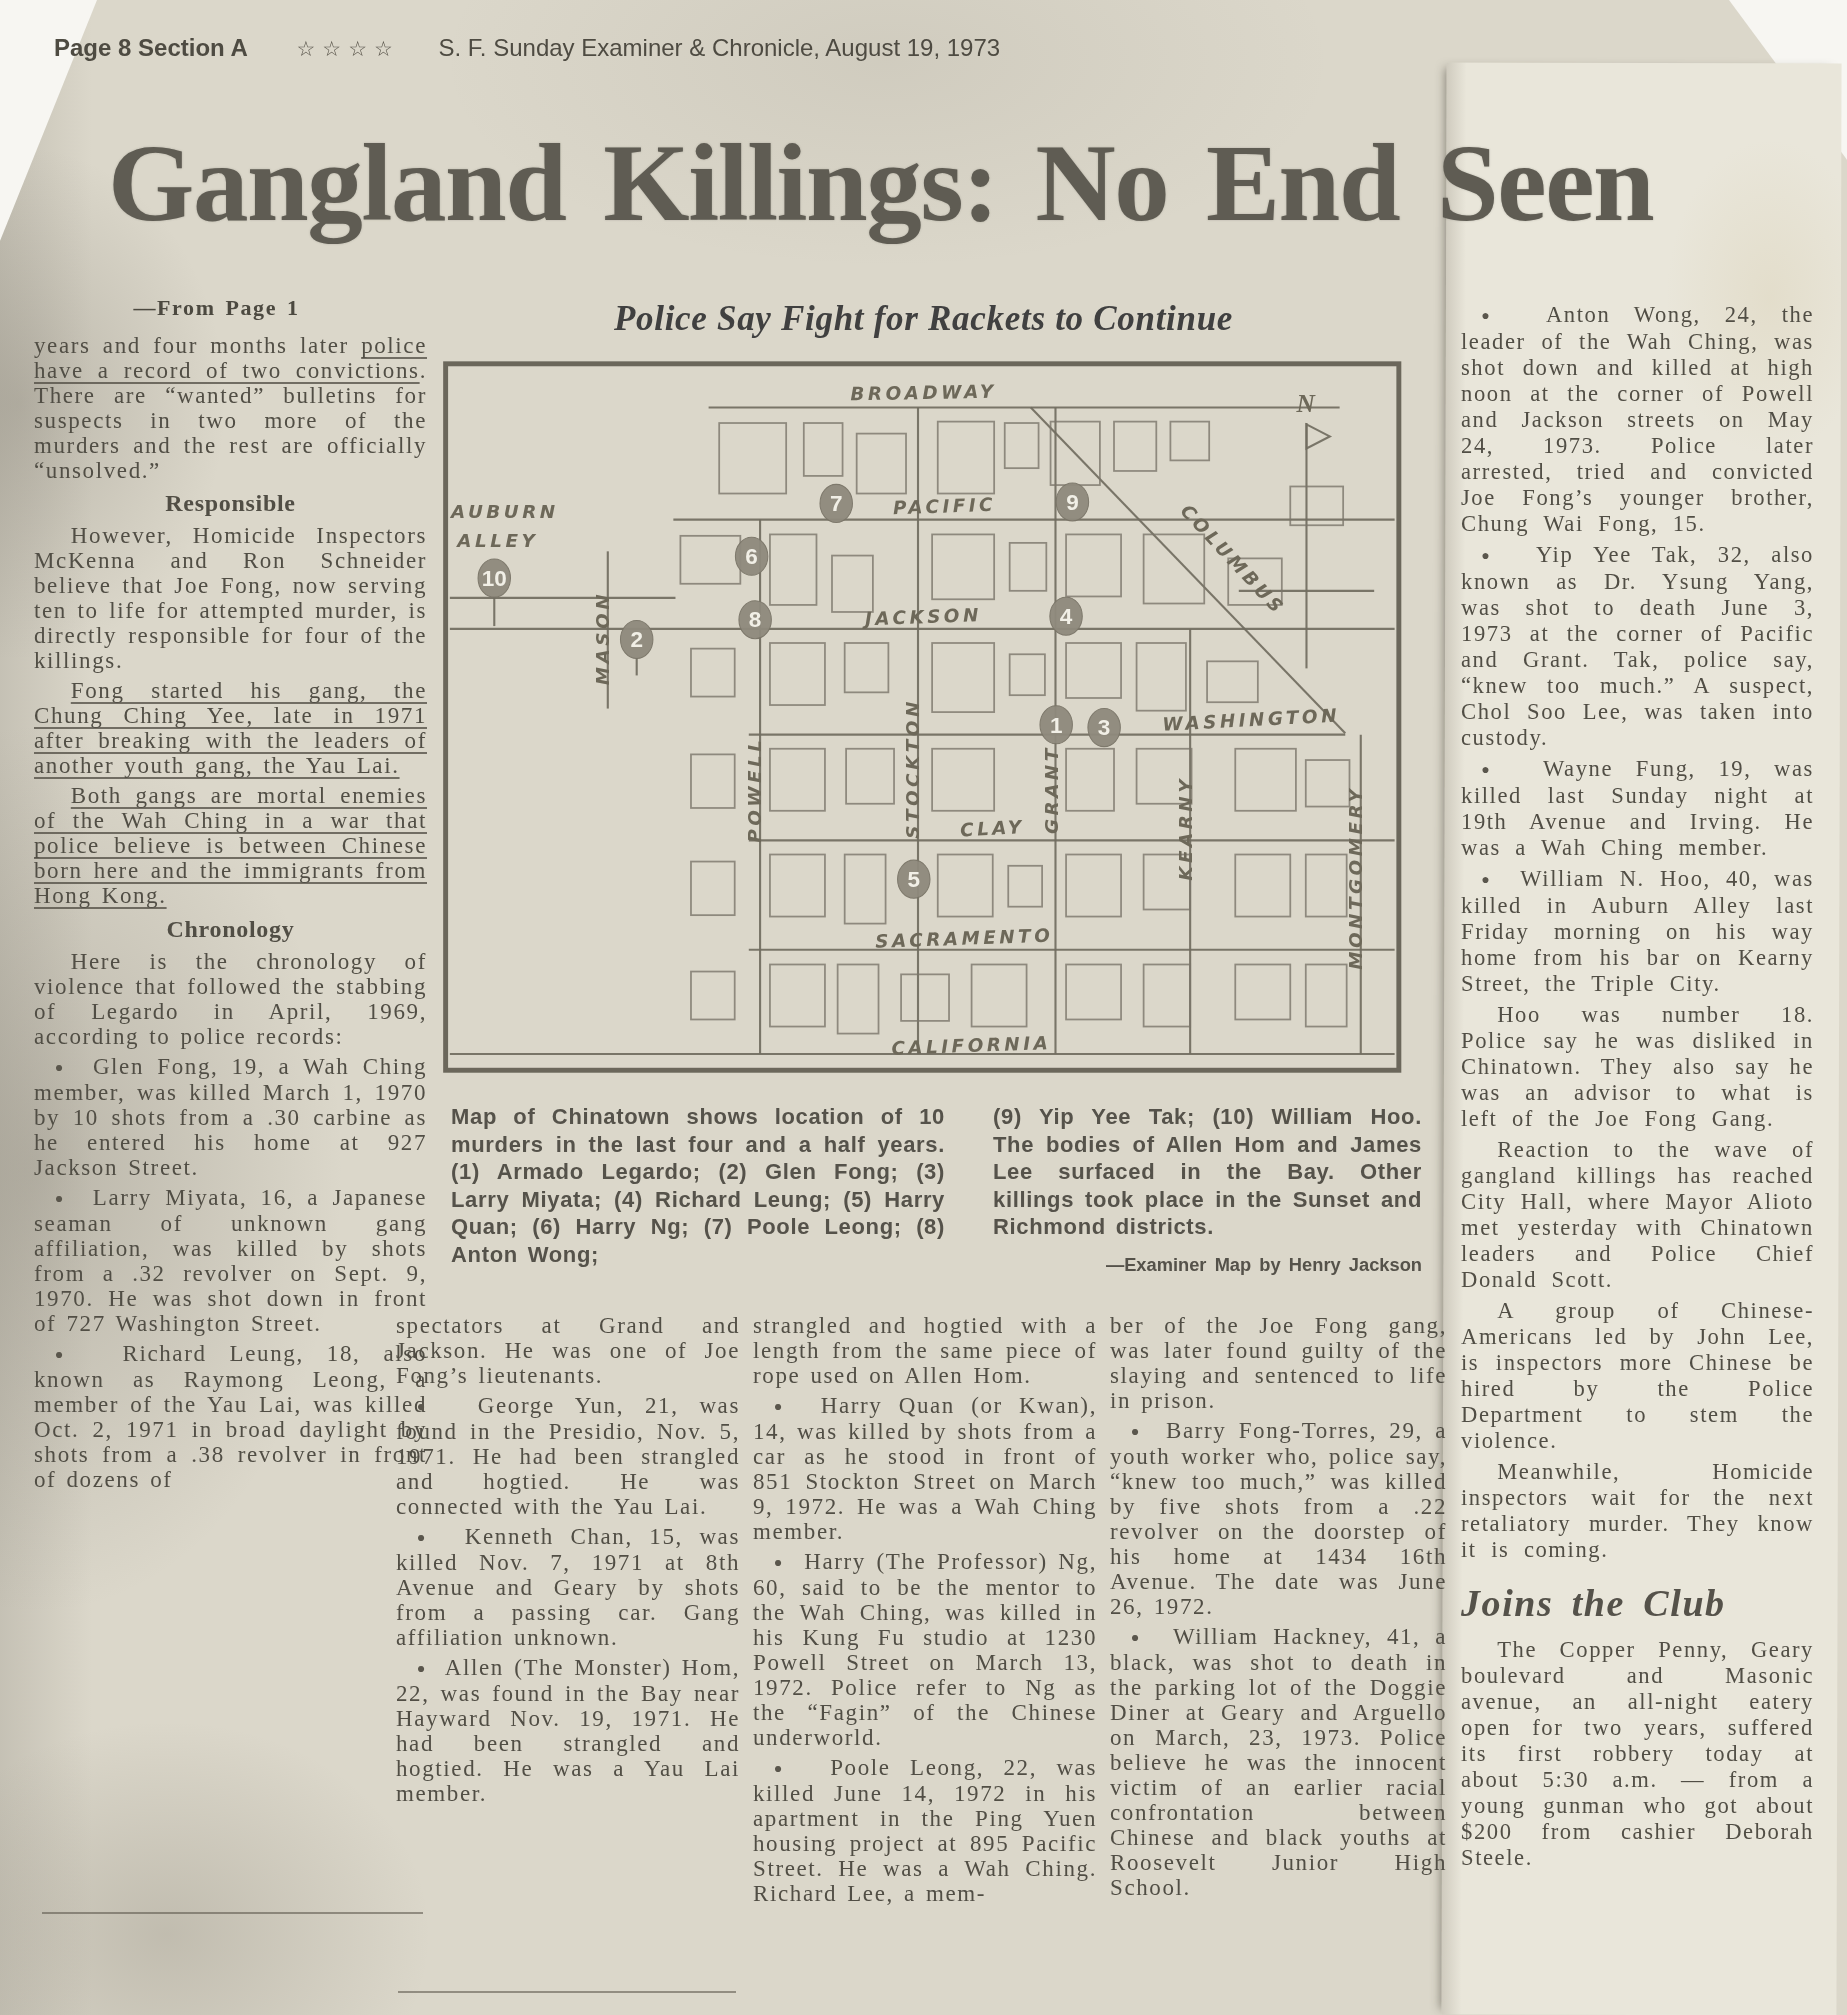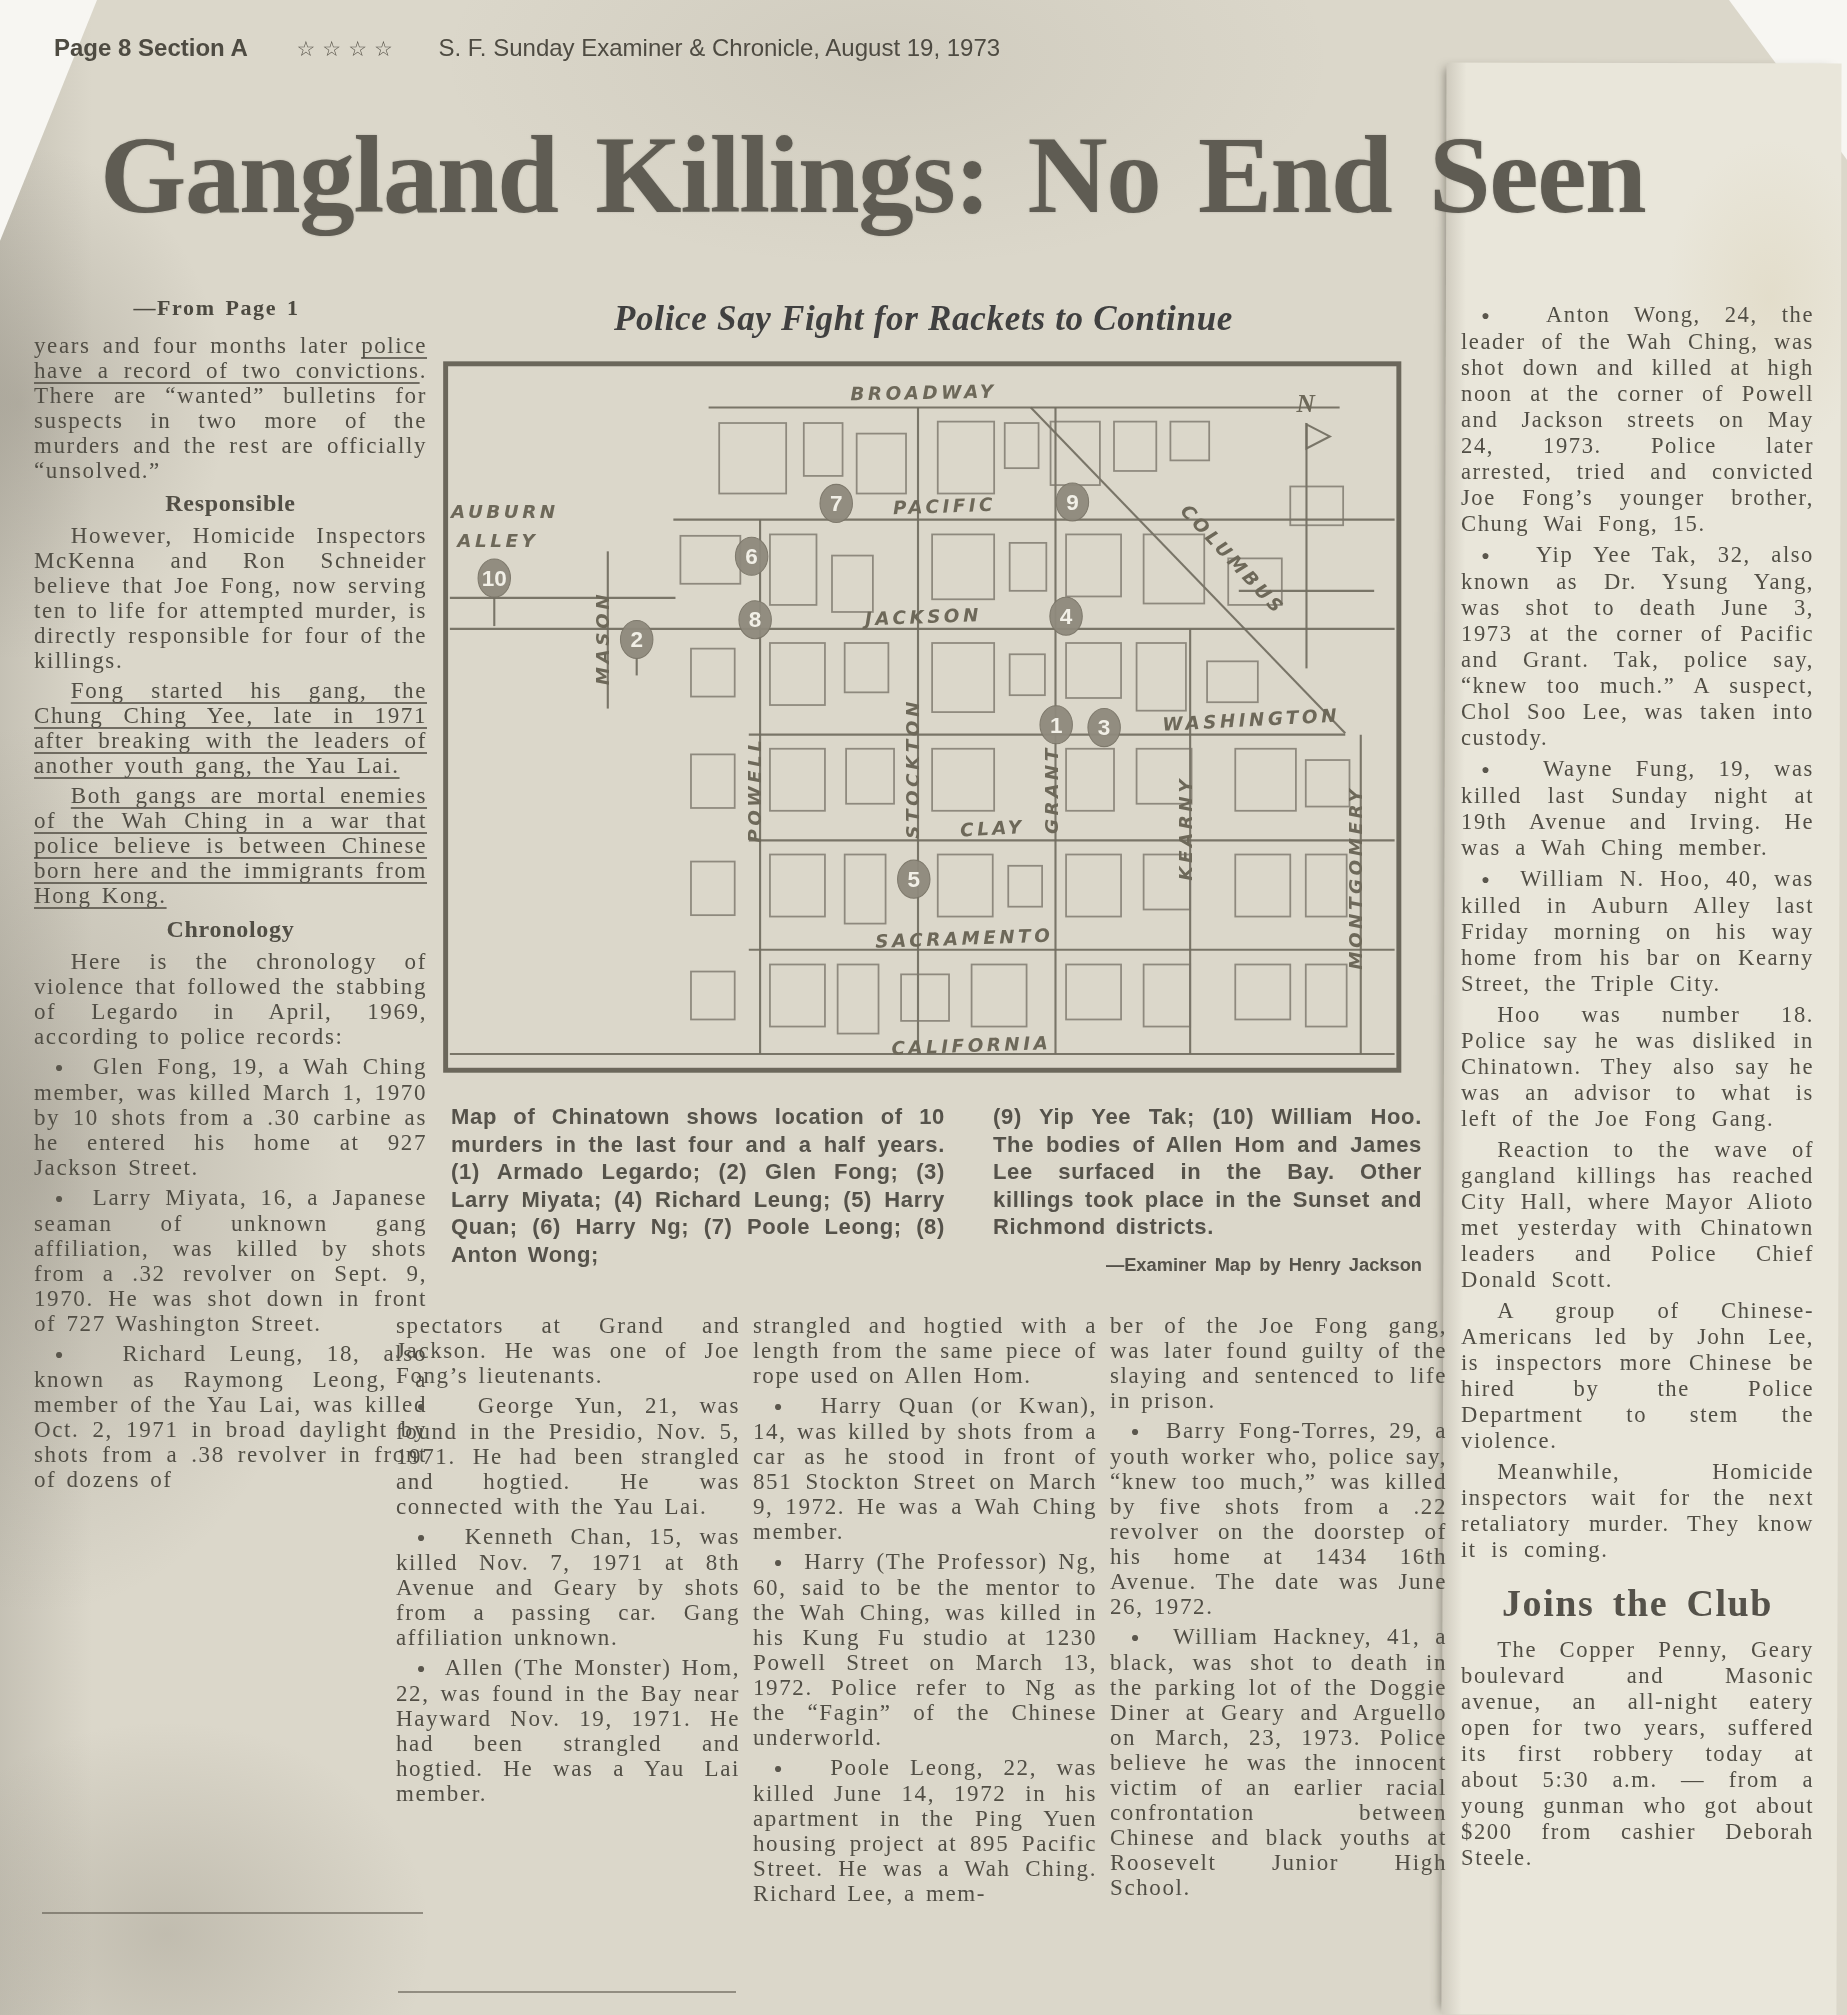--- a/index.html
+++ b/index.html
@@ -17,35 +17,35 @@
   .strip{position:absolute;left:1444px;top:63px;width:395px;height:1952px;
     background:
       radial-gradient(ellipse 148px 226px at 82% 12%, rgba(205,190,150,0.22), transparent 70%),
       linear-gradient(90deg, rgba(140,132,118,0.28), rgba(0,0,0,0) 20px),
       #e9e6da;
     box-shadow:-7px 0 10px -5.6px rgba(60,55,45,0.5);transform:rotate(0.15deg);}
   .masthead{position:absolute;left:54px;top:34px;width:1622px;
     font-family:"Liberation Sans",sans-serif;font-size:24px;color:#4e4b42;white-space:nowrap;}
   .masthead .plabel{font-weight:bold;}
   .masthead .stars{margin:0 32px 0 42px;letter-spacing:7px;font-size:21px;color:#5a564c;}
-  .headline{position:absolute;left:100px;top:111px;width:1713px;margin:0;
+  .headline{position:absolute;left:100px;top:111px;width:1713px;margin:8px;
     font-size:111px;font-weight:bold;letter-spacing:-1.4px;word-spacing:11.3px;white-space:nowrap;
     color:#5f5c53;text-shadow:0 0 2.1px rgba(95,92,84,0.35);}
   .subhead-deck{position:absolute;left:465px;top:299px;width:917px;text-align:center;
     font-style:italic;font-weight:bold;font-size:35px;color:#404040;letter-spacing:0.7px;}
   .col{position:absolute;font-size:23px;line-height:25px;letter-spacing:0.07em;word-spacing:0.12em;}
   .col p{margin:0 0 5px;text-align:justify;}
   p.body{text-indent:1.6em;}
   p.noind{text-indent:0;}
   p.bullet{text-indent:0.9em;}
   .blt{font-size:0.62em;color:#5a564c;letter-spacing:0;vertical-align:0.14em;}
   p.subhead{text-align:center;font-weight:bold;font-size:24px;letter-spacing:0.7px;
     margin:8.5px 0 7px;text-indent:0;}
-  p.subhead-lg{text-align:center;font-weight:bold;font-size:38px;line-height:1.05;
-    margin:21px 0 12.7px;text-indent:0;color:#55524a;}
+  p.subhead-lg{font-weight:bold;font-size:38px;line-height:1.05;
+    margin:21px 0 12.7px;text-indent:0;color:#55524a;font-style:italic;}
   u{text-decoration-thickness:1.8px;text-underline-offset:3.5px;
     text-decoration-color:rgba(78,74,64,0.75);text-decoration-skip-ink:none;}
   .from-page{text-align:center;font-weight:bold;font-size:22px;margin:0 28px 12.7px 0;color:#4c4940;}
   #left-col{left:34px;top:295px;width:393px;}
   #col-b{left:396px;top:1313px;width:344px;}
   #col-c{left:753px;top:1313px;width:344px;}
   #col-d{left:1110px;top:1313px;width:337px;}
   #right-col{left:1461px;top:302px;width:353px;font-size:22.6px;line-height:26px;
     word-spacing:0.32em;height:1706px;overflow:hidden;}
   .caption{position:absolute;font-family:"Liberation Sans",sans-serif;font-weight:bold;

